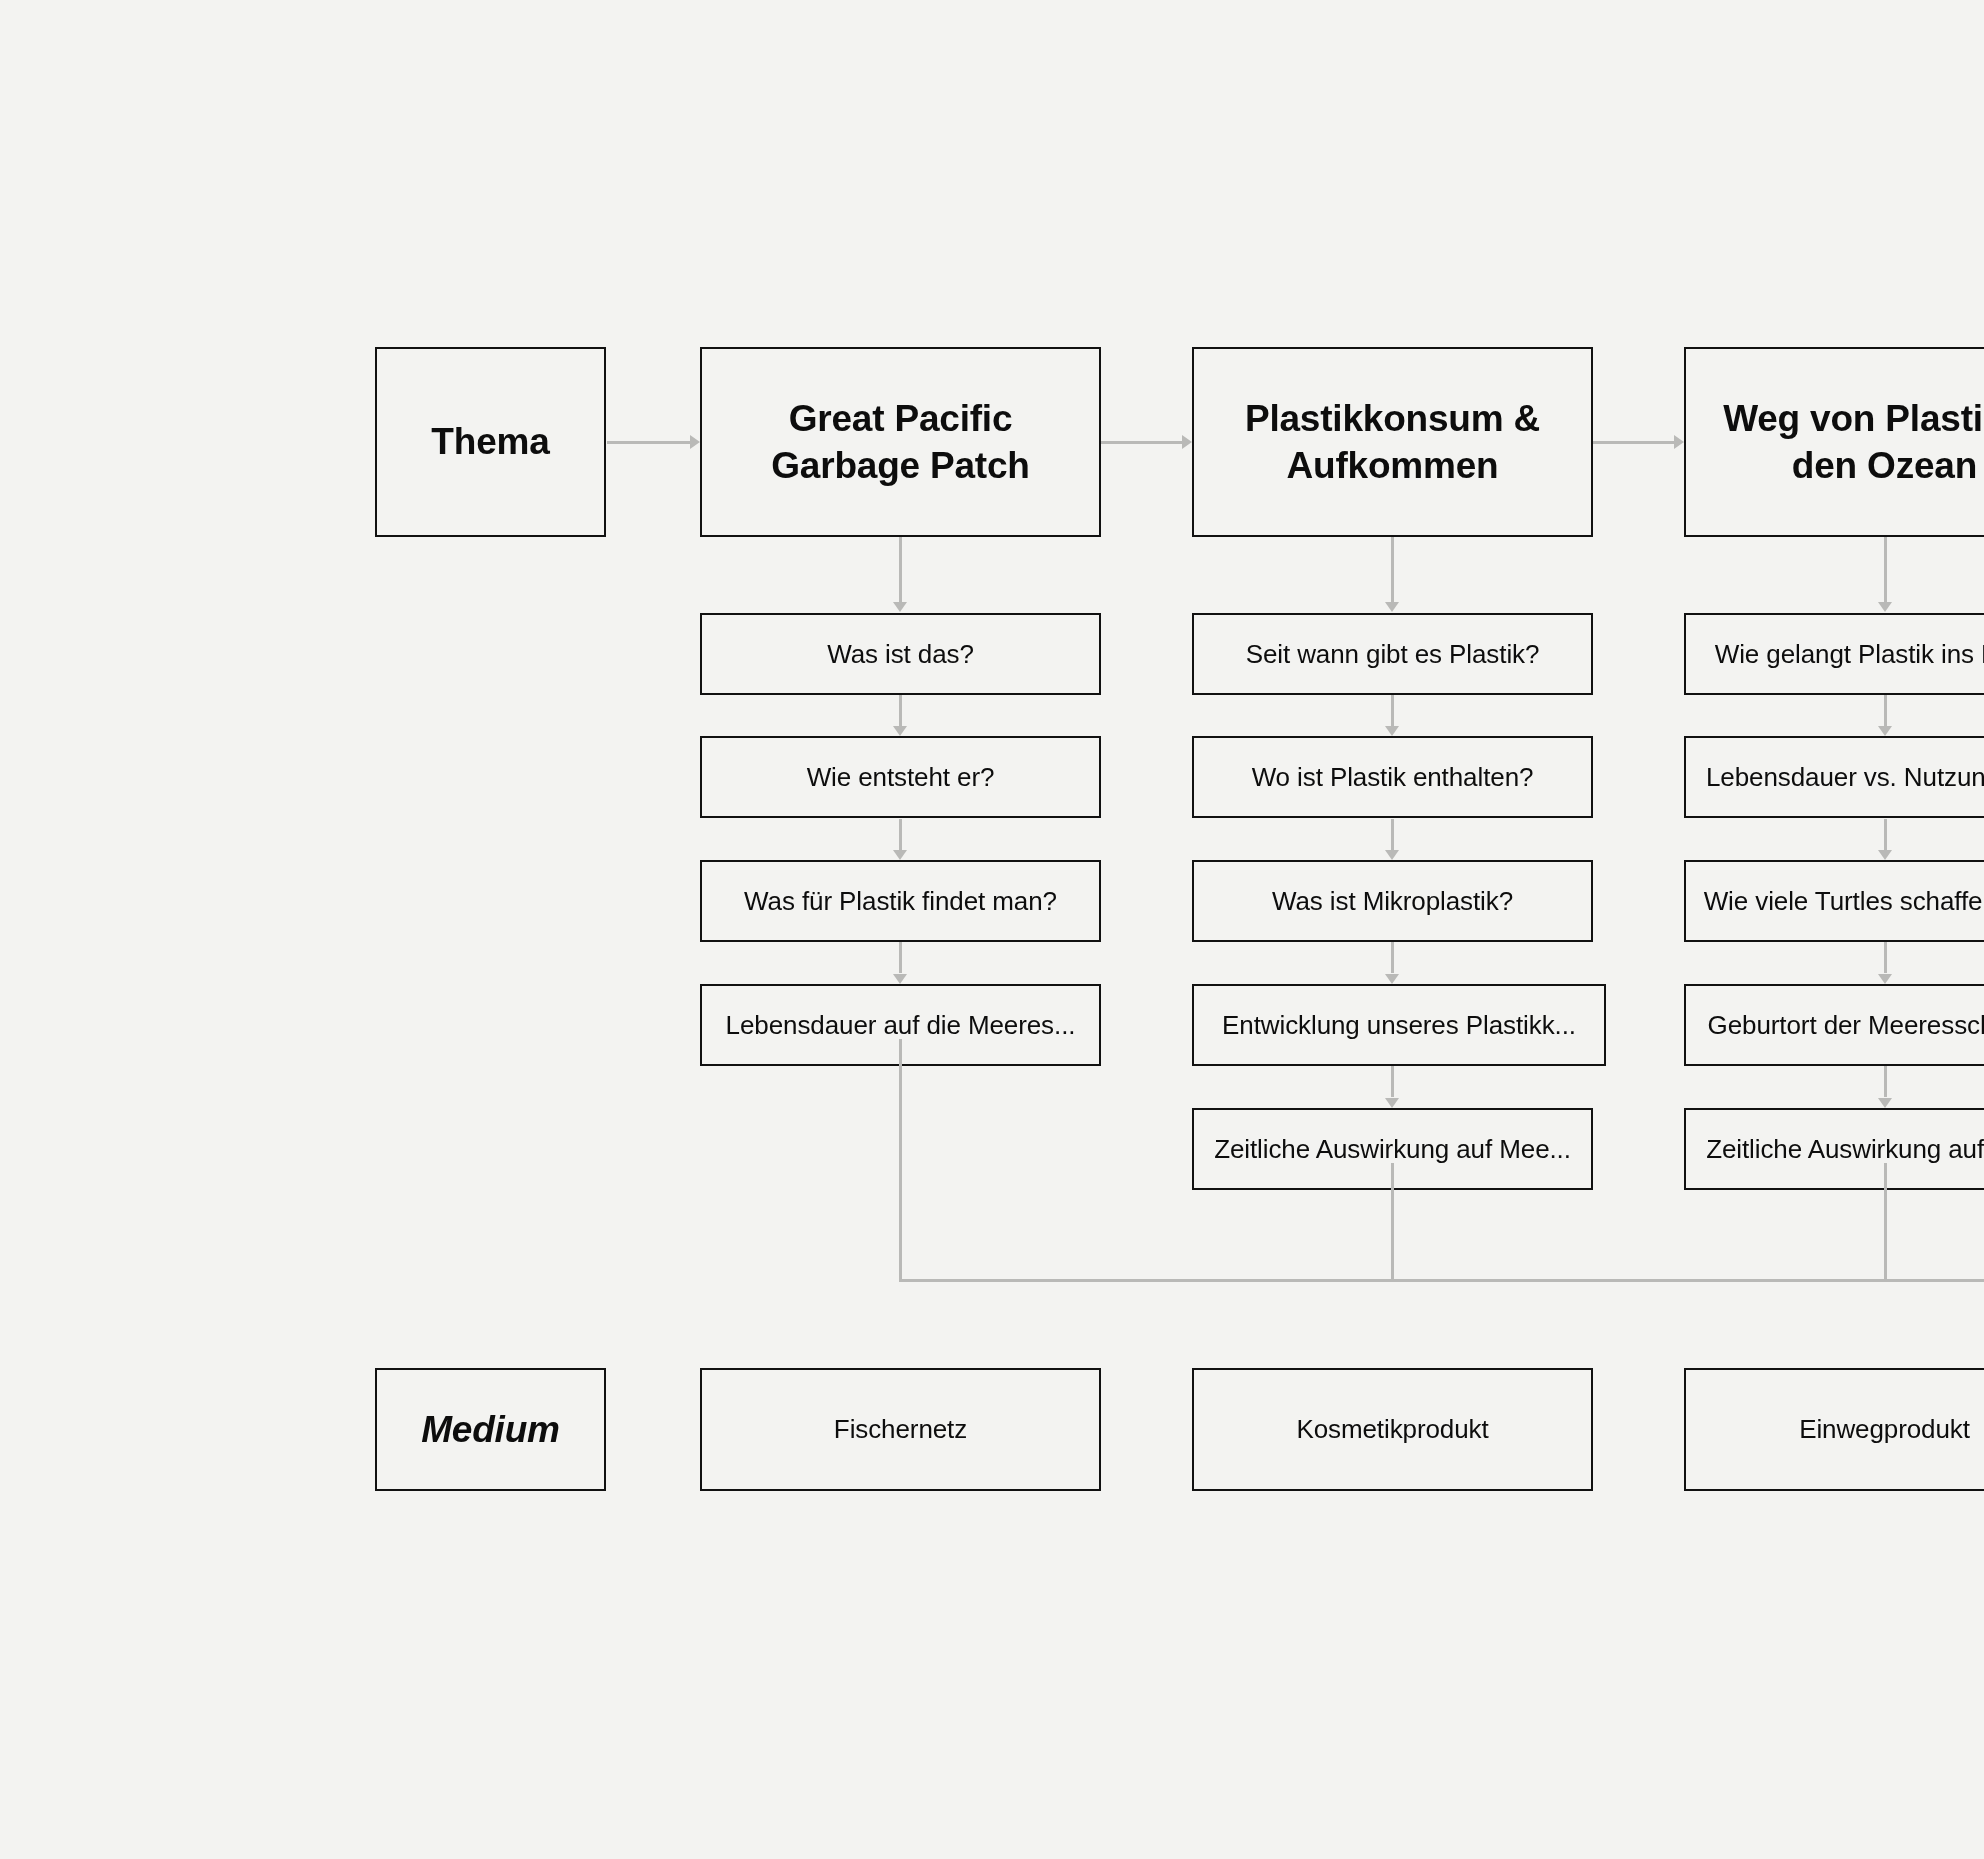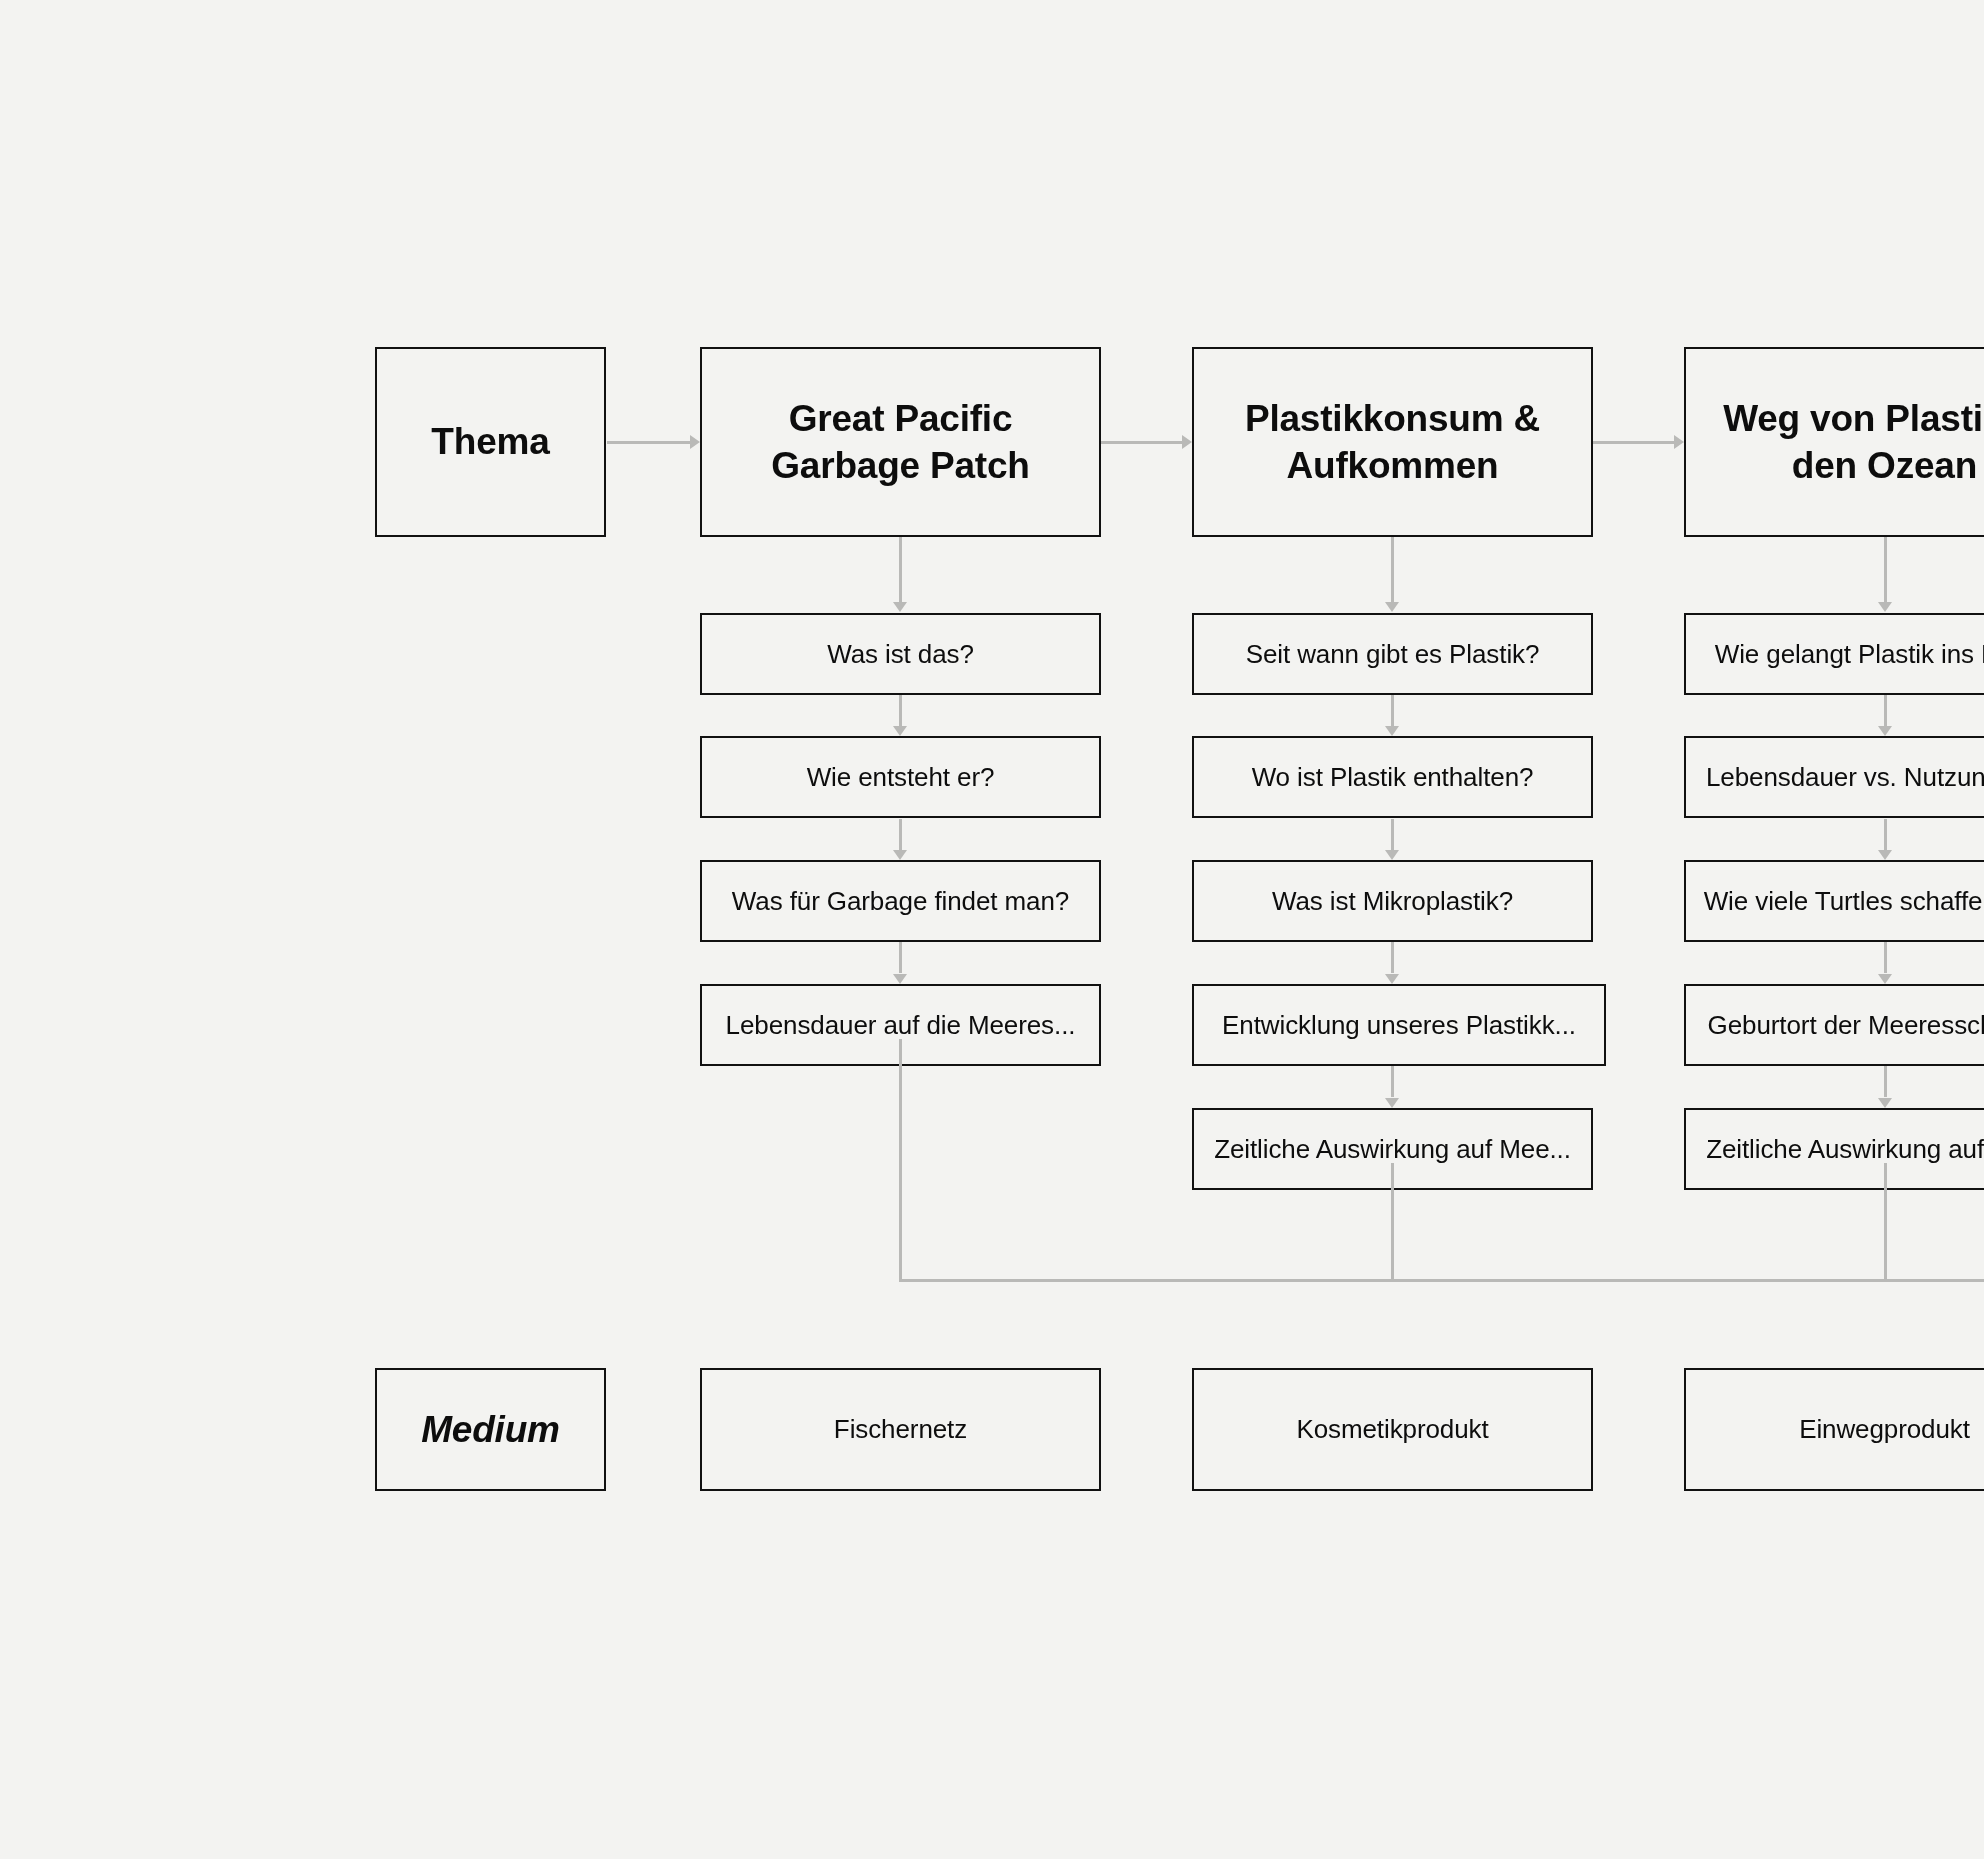--- a/index.html
+++ b/index.html
@@ -97,21 +97,21 @@
       <div class="txt">Was ist das?</div>
     </div>
     <div class="conn v" style="left: 899px; top: 695px; height: 31px;"></div>
     <div class="arrowhead down" style="left: 893px; top: 726px;"></div>
     <div class="box item" style="left: 700px; top: 736px; width: 401px; height: 82px;">
       <div class="txt">Wie entsteht er?</div>
     </div>
     <div class="conn v" style="left: 899px; top: 819px; height: 31px;"></div>
     <div class="arrowhead down" style="left: 893px; top: 850px;"></div>
     <div class="box item" style="left: 700px; top: 860px; width: 401px; height: 82px;">
-      <div class="txt">Was für Garbage findet man?</div>
+      <div class="txt">Was für Plastik findet man?</div>
     </div>
     <div class="conn v" style="left: 899px; top: 942px; height: 31px;"></div>
     <div class="arrowhead down" style="left: 893px; top: 974px;"></div>
     <div class="box item" style="left: 700px; top: 984px; width: 401px; height: 82px;">
       <div class="txt">Lebensdauer auf die Meeres...</div>
     </div>
     <div class="conn v" style="left: 899px; top: 1039px; height: 243px;"></div>
     <div class="box medium" style="left: 700px; top: 1368px; width: 401px; height: 123px;">
       <div class="txt">Fischernetz</div>
     </div>

